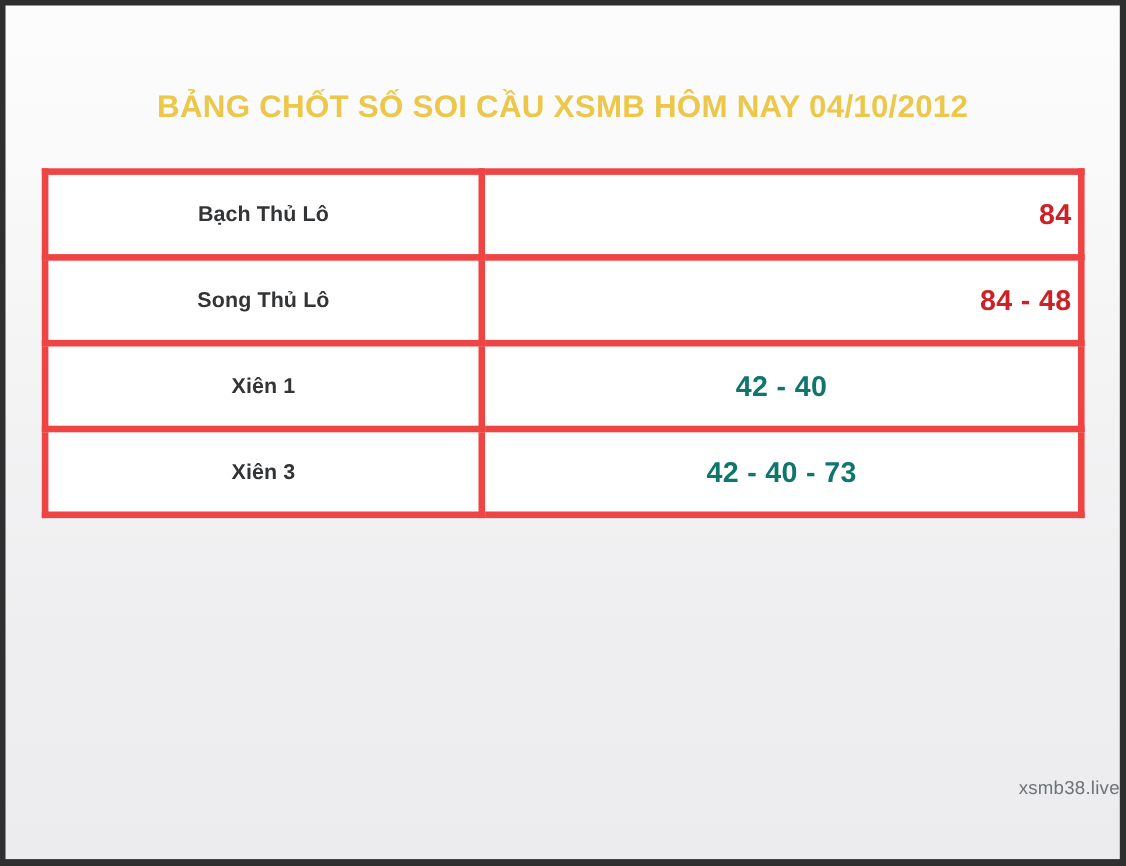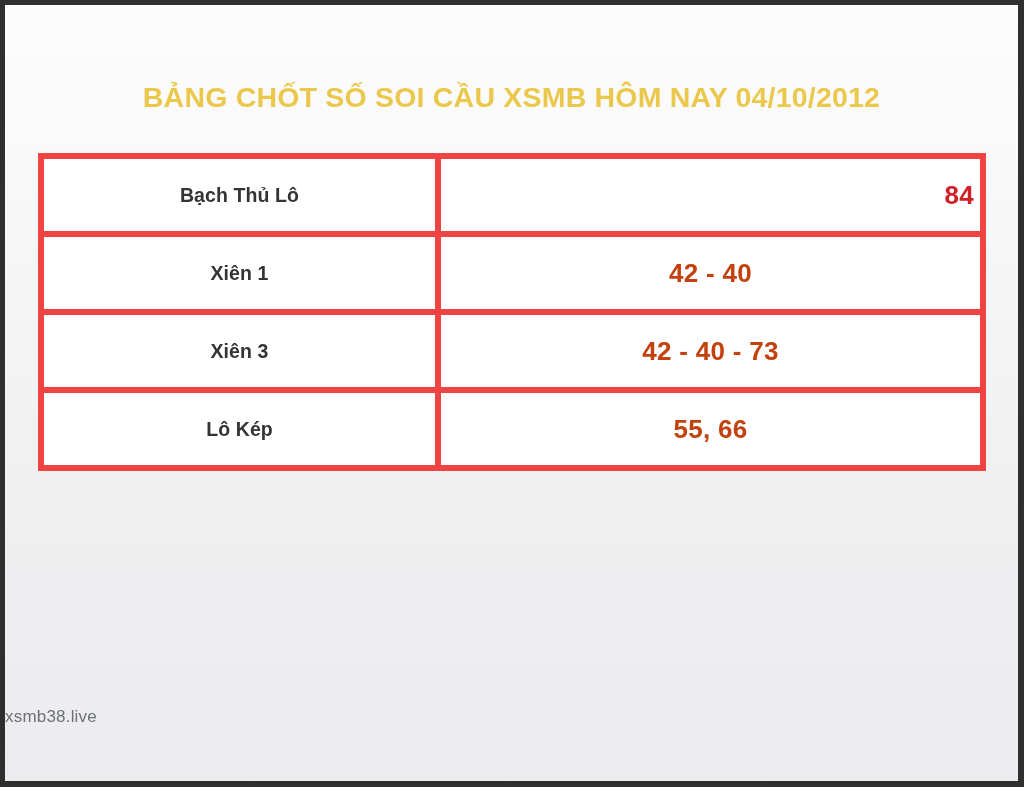--- a/index.html
+++ b/index.html
@@ -79,35 +79,35 @@
     width: 379px;
     font-size: 19.5px;
     font-weight: bold;
     color: #333436;
     letter-spacing: 0.1px;
   }
 
   td.value-cell {
     font-size: 26px;
     font-weight: bold;
-    color: #c2410c;
+    color: #0f766e;
     letter-spacing: 0.3px;
   }
 
   td.value-cell.accent {
     color: #cf2026;
     text-align: right;
   }
 
   #footer {
     position: absolute;
     left: 0;
     right: 0;
     top: 702px;
-    text-align: left;
+    text-align: right;
     font-size: 17px;
     font-weight: normal;
     color: #6e7275;
     letter-spacing: 0.2px;
   }
 </style>
 </head>
 <body>
 
 <div id="page-frame">
@@ -117,36 +117,36 @@
 
     <div id="table-wrap">
       <table class="board">
         <tbody>
 
           <tr>
             <td class="label-cell">Bạch Thủ Lô</td>
             <td class="value-cell accent">84</td>
           </tr>
 
+          <tr>
+            <td class="label-cell">Song Thủ Lô</td>
+            <td class="value-cell accent">84 - 48</td>
+          </tr>
 
           <tr>
             <td class="label-cell">Xiên 1</td>
             <td class="value-cell">42 - 40</td>
           </tr>
 
           <tr>
             <td class="label-cell">Xiên 3</td>
             <td class="value-cell">42 - 40 - 73</td>
           </tr>
 
 
-          <tr>
-            <td class="label-cell">Lô Kép</td>
-            <td class="value-cell">55, 66</td>
-          </tr>
 
 
         </tbody>
       </table>
     </div>
 
     <div id="footer">xsmb38.live</div>
 
   </div>
 </div>

